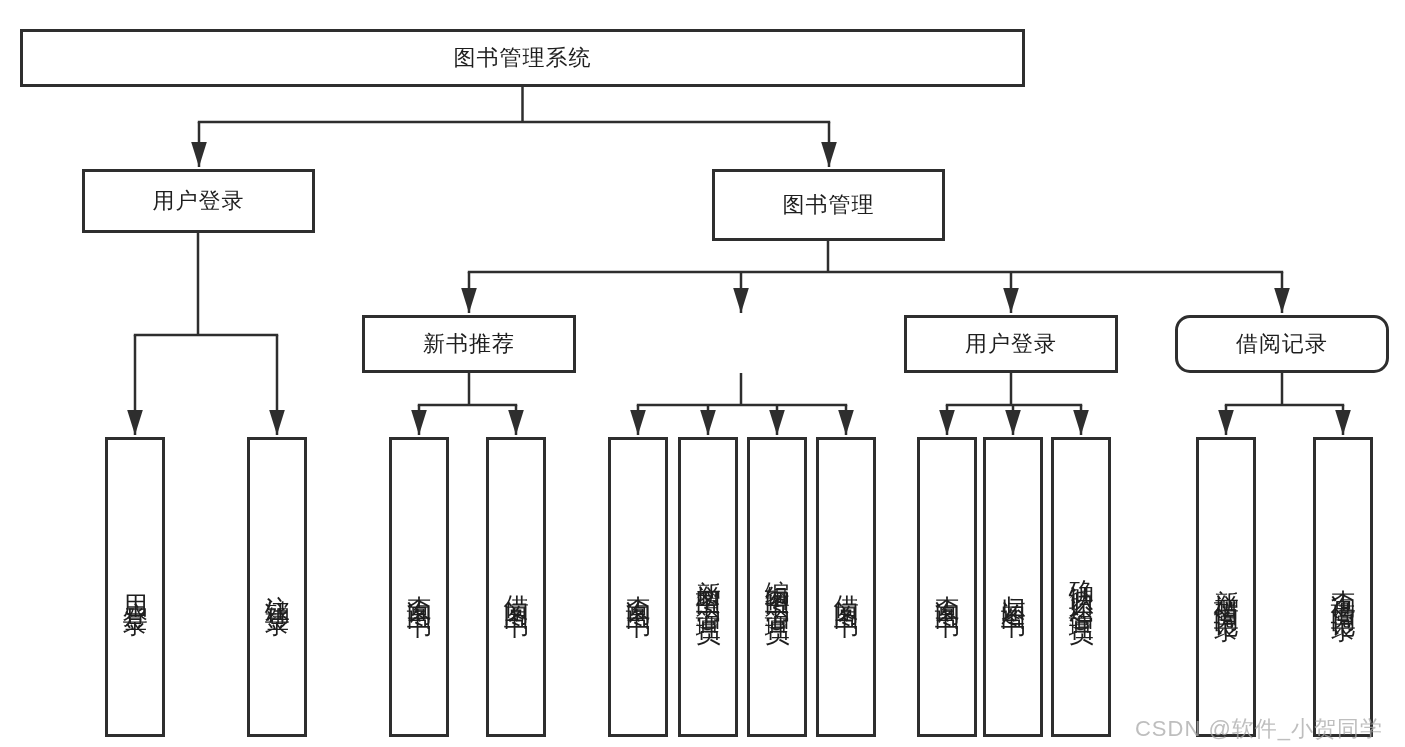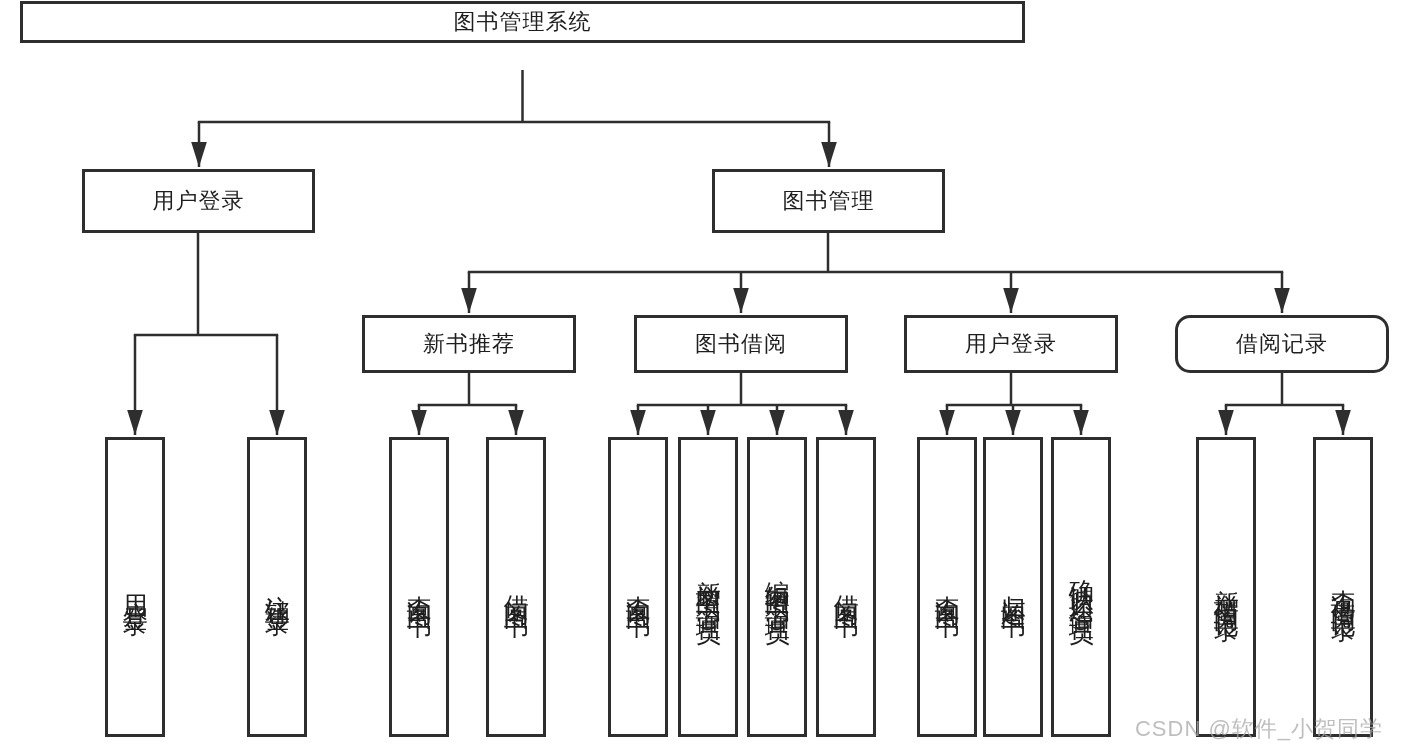--- a/index.html
+++ b/index.html
@@ -36,24 +36,24 @@
   }
   .hbox { font-size: 22px; letter-spacing: 1px; }
   .vbox { font-size: 25px; }
   .vbox .vtext {
     writing-mode: vertical-rl;
     letter-spacing: 6px;
     line-height: 1.1;
     white-space: nowrap;
   }
   
-  .n-root  { left: 20px;  top: 1px;  width: 1005px; height: 42px; }
+  .n-root  { left: 20px;  top: 29px;  width: 1005px; height: 58px; }
   
   .n-login { left: 82px;  top: 169px; width: 233px; height: 64px; }
-  .n-mgmt  { left: 712px; top: 169px; width: 233px; height: 64px; }
+  .n-mgmt  { left: 712px; top: 169px; width: 233px; height: 72px; }
   
   .lvl3 { top: 315px; width: 214px; height: 58px; text-align: center; }
   .n-rec  { left: 362px; }
   .n-bor  { left: 634px; }
   .n-cur  { left: 904px; }
   .n-recd { left: 1175px; border-radius: 15px; }
   
   .leaf { top: 437px; width: 60px; height: 300px; }
   .n-l1a { left: 105px; }
   .n-l1b { left: 247px; }
@@ -141,23 +141,20 @@
   <div class="node hbox n-login">
     <span>用户登录</span>
   </div>
   <div class="node hbox n-mgmt">
     <span>图书管理</span>
   </div>
 
   <div class="node hbox lvl3 n-rec">
     <span>新书推荐</span>
   </div>
-  <div class="node hbox lvl3 n-bor">
-    <span>图书借阅</span>
-  </div>
   <div class="node hbox lvl3 n-cur">
     <span>用户登录</span>
   </div>
   <div class="node hbox lvl3 n-recd">
     <span>借阅记录</span>
   </div>
 
   <div class="node vbox leaf n-l1a">
     <span class="vtext">用户登录</span>
   </div>

